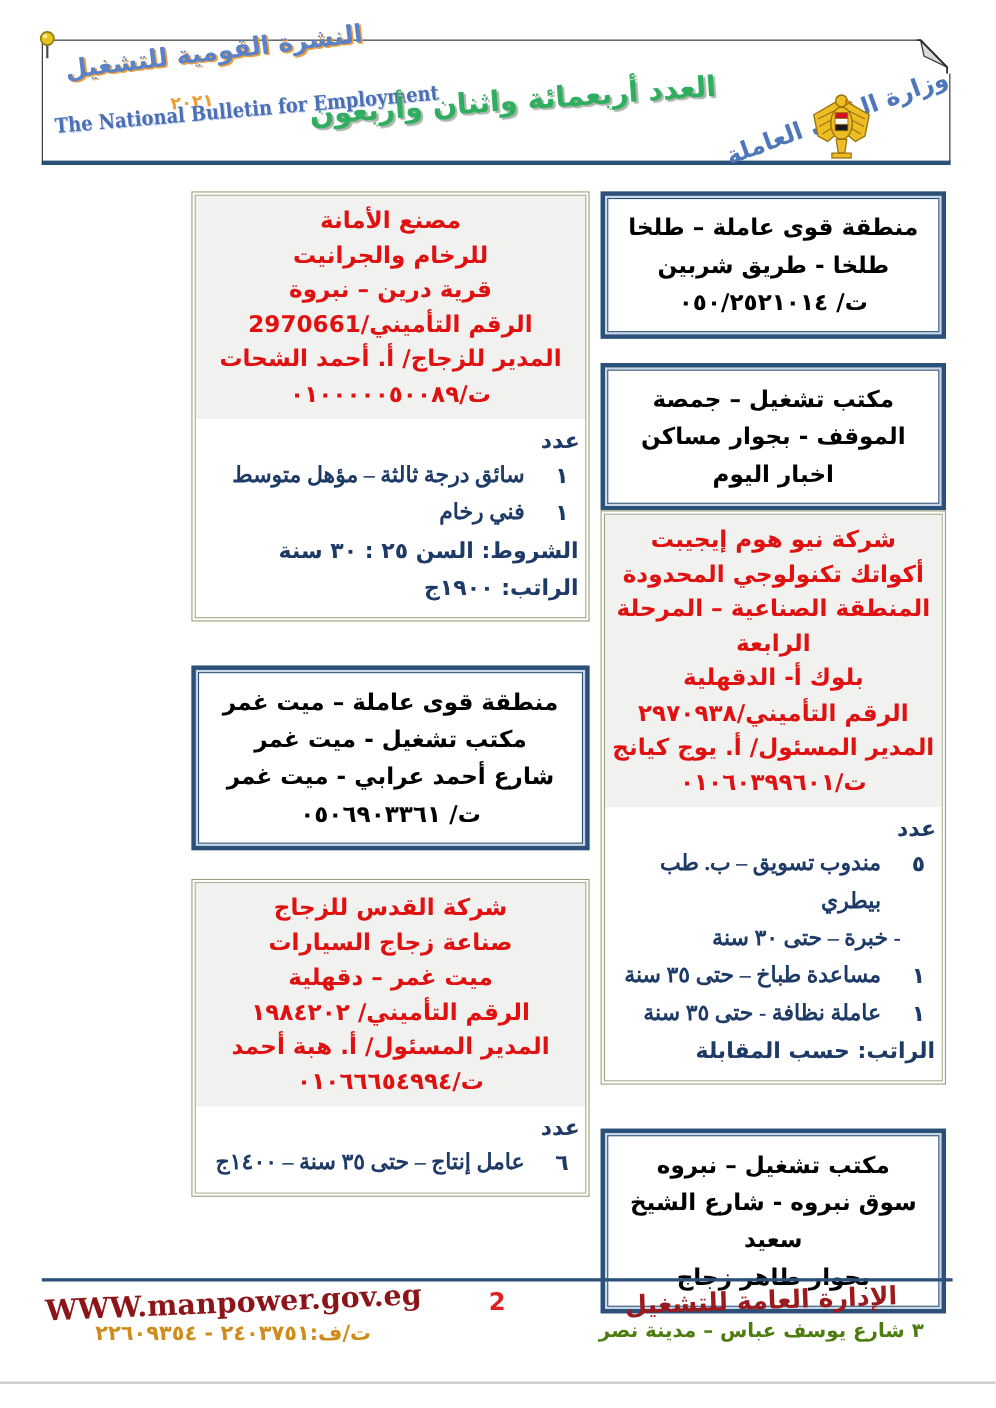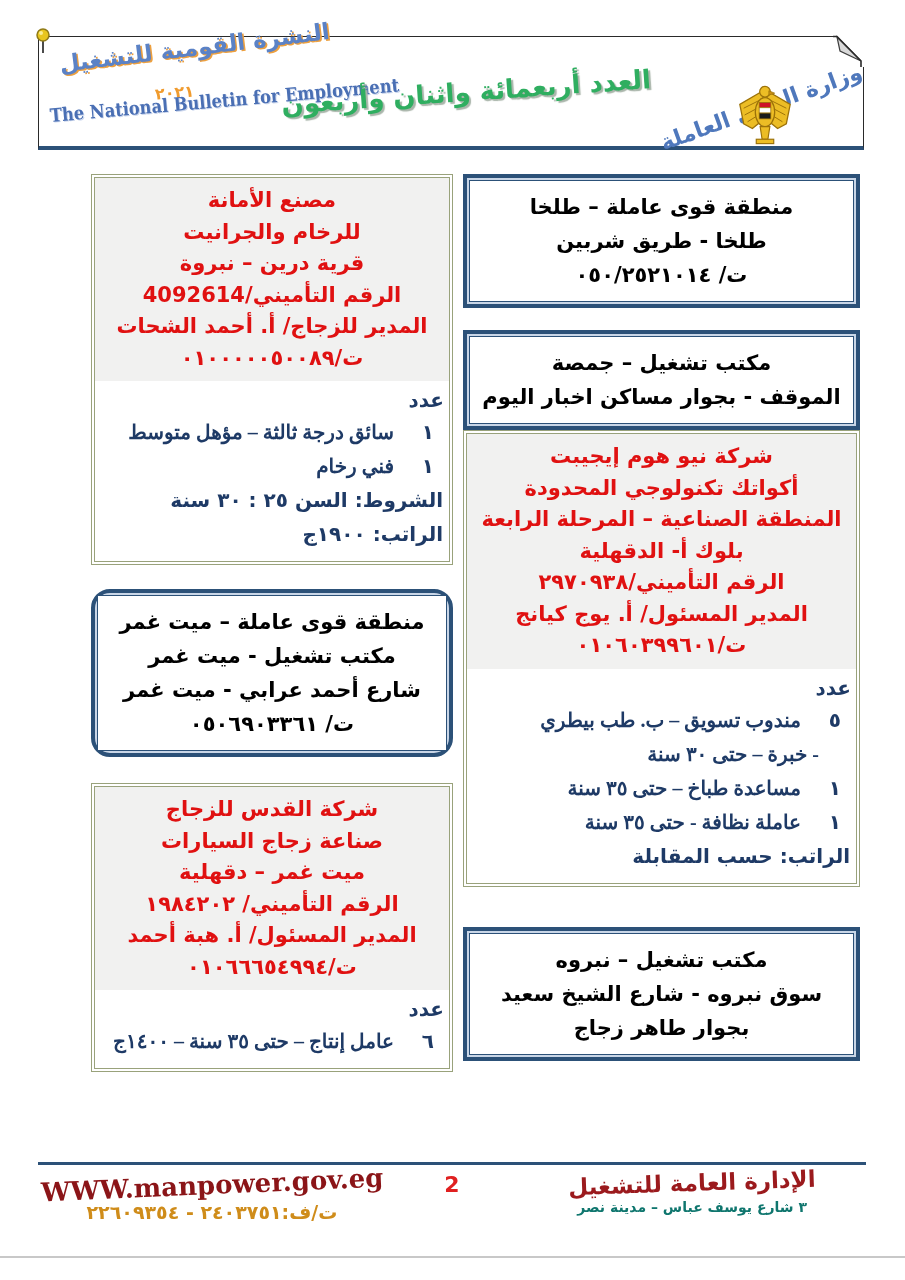--- a/index.html
+++ b/index.html
@@ -40,21 +40,21 @@
   .ministry {
     position: absolute; right: 6px; top: 22px; white-space: nowrap;
     color: #4f78bc; font-weight: bold; font-size: 22px;
     transform: rotate(-20deg); transform-origin: right top;
   }
   .emblem { position: absolute; right: 68px; top: 46px; width: 60px; height: 64px; }
 
   
   .columns { position: absolute; top: 174px; right: 45px; width: 805px; display: flex; gap: 10px; }
   .col { display: block; }
-  .col-right { width: 397px; }
+  .col-right { width: 314px; }
   .col-left  { width: 362px; }
 
   .blue-box { border: 4px solid #2c5178; background: #c9d6e7; padding: 2px; }
   .blue-box-inner {
     border: 1px solid #2c5178; background: #fff; text-align: center;
     font-weight: bold; font-size: 21px; color: #000; line-height: 34px; padding: 9px 6px;
   }
 
   .olive-box { border: 1px solid #99a27b; background: #fff; padding: 2px; }
   .olive-inner { border: 1px solid #99a27b; }
@@ -66,32 +66,32 @@
   .count-label { line-height: 30px; padding-right: 2px; }
   .vac-row { display: flex; padding-right: 12px; line-height: 34px; }
   .vac-count { width: 40px; flex: none; }
   .vac-row.cont { padding-right: 34px; }
   .vac-text { flex: 1; font-family: Liberation Serif, serif; }
   .flush-line { line-height: 34px; padding-right: 3px; }
 
   .mt22 { margin-top: 22px; }
   .mt20 { }
   .mt26 { margin-top: 26px; }
-  .mt34 { margin-top: 24px; border-radius: 19px; }
+  .mt34 { margin-top: 40px; }
   .mt40 { margin-top: 40px; }
 
   
   .footer { position: absolute; top: 1162px; left: 38px; width: 828px; }
   .footer-rule { height: 3px; background: #2c5178; }
   .footer-row { display: flex; margin-top: 5px; align-items: flex-start; }
   .f-dept { width: 42%; text-align: center; }
   .f-page { width: 16%; text-align: center; color: #e02020; font-weight: bold; font-size: 22px; padding-top: 2px; }
   .f-site { width: 42%; text-align: center; }
   .dept-title { color: #9b1a1d; font-weight: bold; font-size: 23px; transform: rotate(-2deg); }
-  .dept-addr  { color: #0f766e; font-weight: bold; font-size: 14px; margin-top: 3px; }
+  .dept-addr  { color: #4d7c0f; font-weight: bold; font-size: 18px; margin-top: 3px; }
   .site-url   { color: #8b1518; font-weight: bold; font-size: 26px; font-family: "DejaVu Serif", serif;
                 direction: ltr; transform: rotate(-2.5deg); display: inline-block; }
   .site-phone { color: #cf8c1a; font-weight: bold; font-size: 19px; margin-top: 1px; }
 
   .page-bottom-line { position: absolute; left: 0; right: 0; top: 1256px; height: 2px; background: #c8c8c8; }
 </style>
 </head>
 <body>
 
 <div class="page">
@@ -198,21 +198,21 @@
     </div>
 
     <div class="col col-left">
 
       <div class="olive-box">
         <div class="olive-inner">
           <div class="company-head">
             <div>مصنع الأمانة</div>
             <div>للرخام والجرانيت</div>
             <div>قرية درين – نبروة</div>
-            <div>الرقم التأميني/4092614</div>
+            <div>الرقم التأميني/2970661</div>
             <div>المدير للزجاج/ أ. أحمد الشحات</div>
             <div>ت/٠١٠٠٠٠٠٥٠٠٨٩</div>
           </div>
           <div class="count-section">
             <div class="count-label">عدد</div>
             <div class="vac-row">
               <span class="vac-count">١</span>
               <span class="vac-text">سائق درجة ثالثة – مؤهل متوسط</span>
             </div>
             <div class="vac-row">

